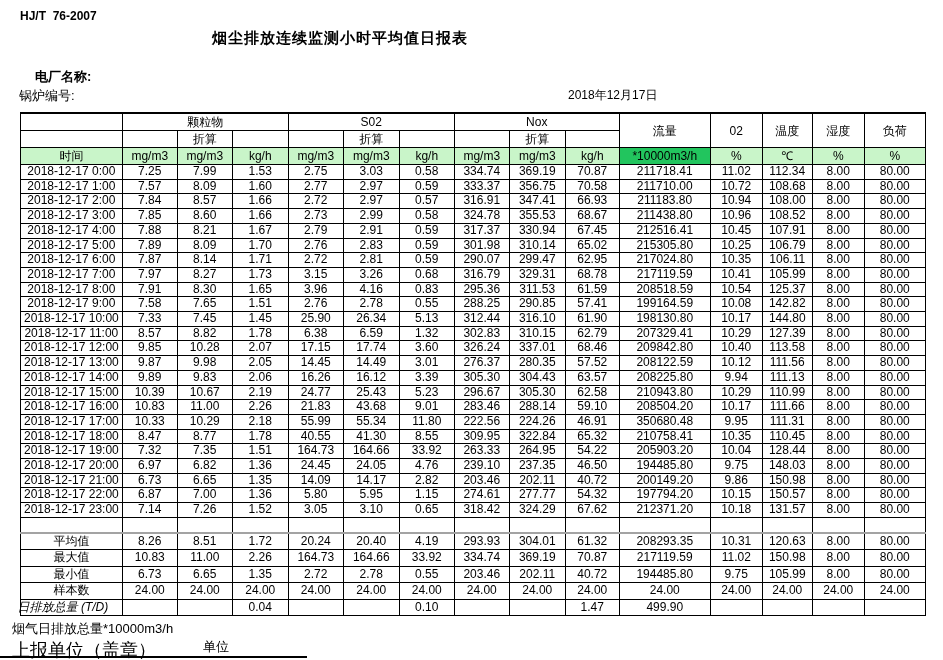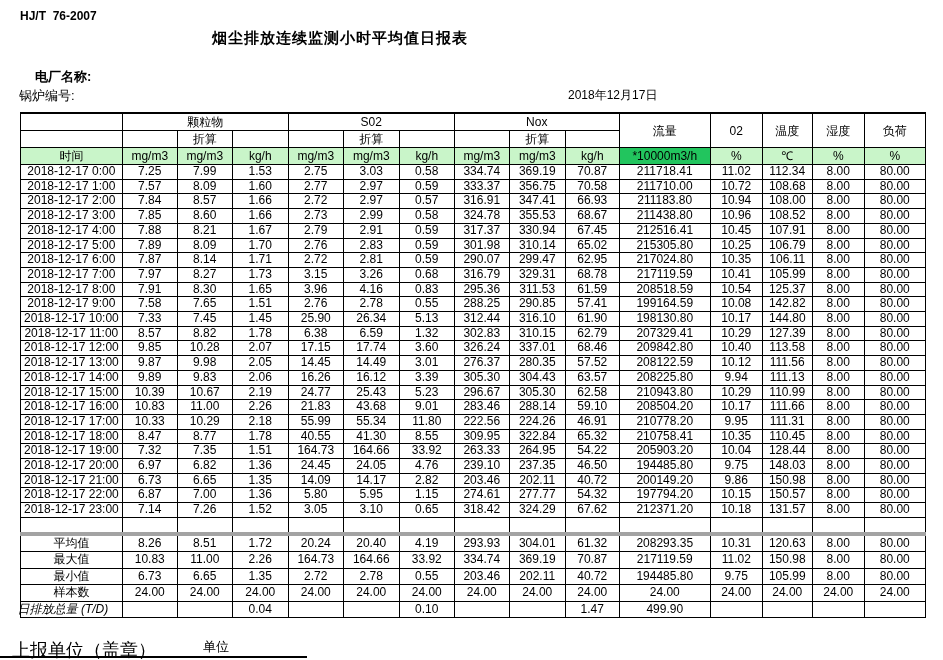--- a/index.html
+++ b/index.html
@@ -11,21 +11,21 @@
   .boiler-label{position:absolute;left:19px;top:87px;font-size:13px;font-weight:normal;}
   .report-date{position:absolute;left:568px;top:87px;font-size:12px;}
   table.rpt{position:absolute;left:20px;top:112px;border-collapse:collapse;table-layout:fixed;}
   table.rpt th,table.rpt td{border:1px solid #000;padding:0 3px;font-size:12px;font-weight:normal;
         text-align:center;white-space:nowrap;overflow:visible;}
   table.rpt thead th{height:16px;line-height:16px;}
   table.rpt thead tr:first-child th{border-top:2px solid #000;}
   tr.r-data td{height:13.7px;line-height:13.7px;}
   tr.r-empty td{height:14px;line-height:14px;}
   tr.r-sum td{height:15.5px;line-height:15.5px;}
-  tr.r-sum.first td{border-top:4px solid #a3a3a3;}
+  tr.r-sum.first td{border-top:2px solid #a3a3a3;}
   tr.r-total td{height:15px;line-height:15px;}
   .ar{text-align:right;}
   .time-cell{font-size:11.5px;}
   .lbl{font-size:12.5px;}
   .spill{text-align:left;text-indent:-17px;font-size:12.5px;font-style:italic;}
   .grn{background:#c9f5c9;}
   .foot-flue{position:absolute;left:12px;top:620px;font-size:13px;}
   .foot-report-unit{position:absolute;left:12px;top:638px;font-size:18px;}
   .foot-unit{position:absolute;left:203px;top:638px;font-size:13px;}
   .bottom-line{position:absolute;left:0px;top:656px;width:307px;height:2px;background:#000;}
@@ -395,21 +395,21 @@
           <td class="ar time-cell">2018-12-17 17:00</td>
           <td>10.33</td>
           <td>10.29</td>
           <td>2.18</td>
           <td>55.99</td>
           <td>55.34</td>
           <td>11.80</td>
           <td>222.56</td>
           <td>224.26</td>
           <td>46.91</td>
-          <td class="ar">210778.20</td>
+          <td class="ar">350680.48</td>
           <td>9.95</td>
           <td>111.31</td>
           <td>8.00</td>
           <td>80.00</td>
         </tr>
         <tr class="r-data">
           <td class="ar time-cell">2018-12-17 18:00</td>
           <td>8.47</td>
           <td>8.77</td>
           <td>1.78</td>
@@ -608,17 +608,18 @@
           <td class="ar">1.47</td>
           <td class="ar">499.90</td>
           <td></td>
           <td></td>
           <td></td>
           <td></td>
         </tr>
       </tbody>
   </table>
 
+  <span class="foot-flue">烟气日排放总量*10000m3/h</span>
   <span class="foot-report-unit">上报单位（盖章）</span>
   <span class="foot-unit">单位</span>
   <div class="bottom-line"></div>
 
 </div>
 
 </body></html>

